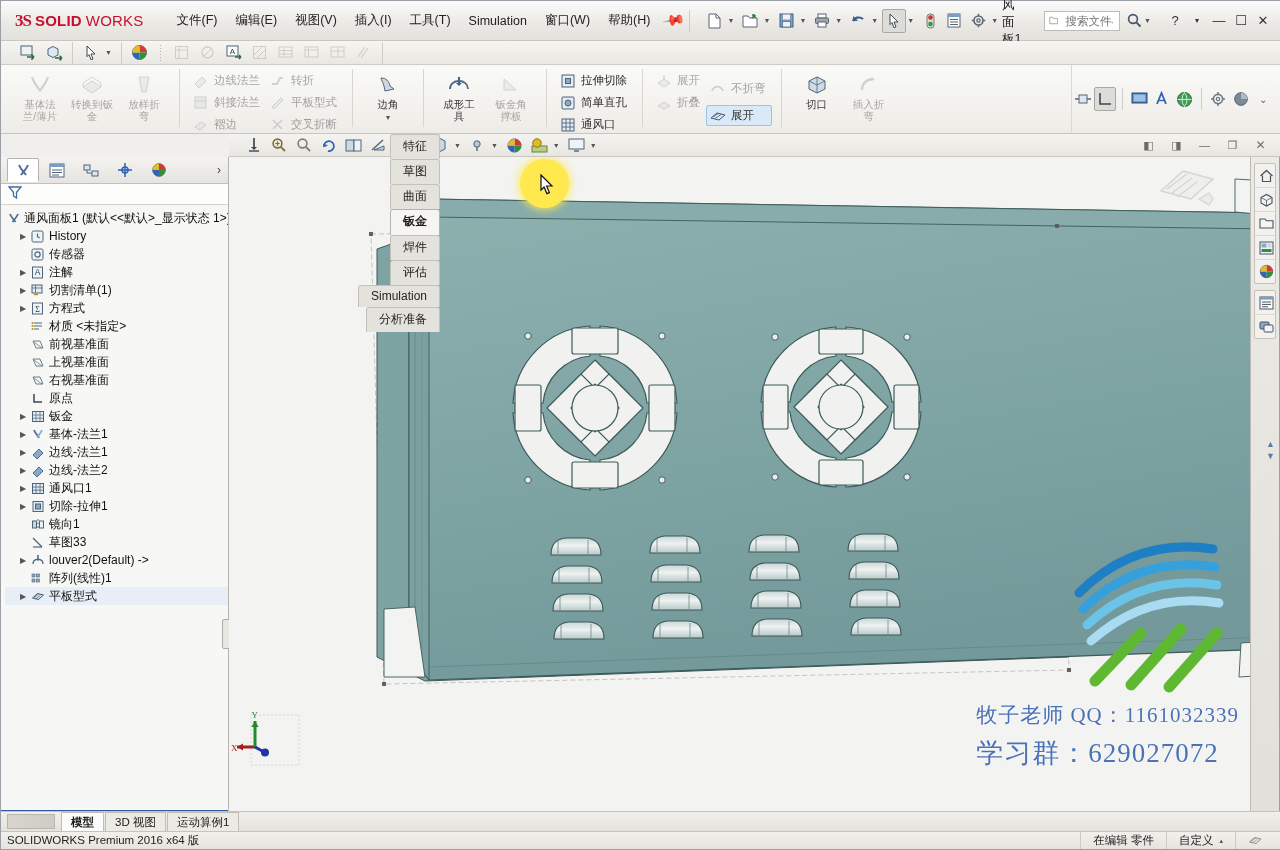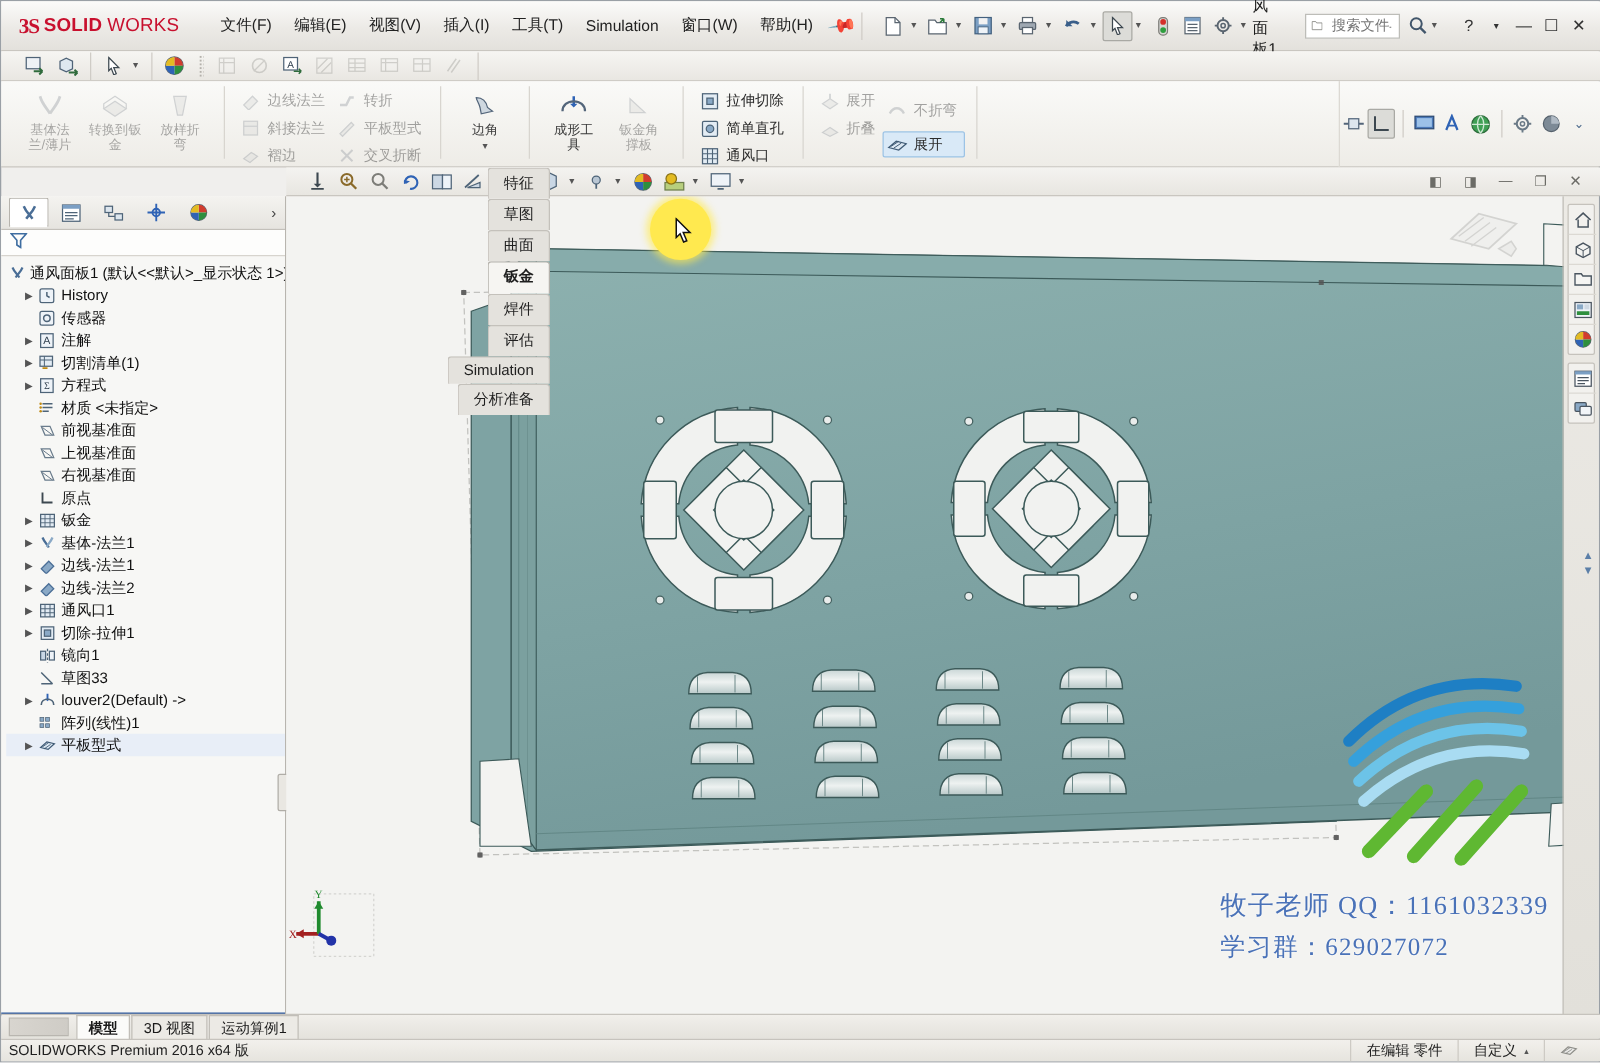--- a/index.html
+++ b/index.html
@@ -129,21 +129,21 @@
   .cursor{position:absolute;left:539px;top:173px;z-index:31;}
 
   
   .wm{position:absolute;right:14px;bottom:42px;z-index:12;pointer-events:none;}
   .wm-logo{position:absolute;right:10px;bottom:72px;width:168px;height:168px;}
   .wm-txt{position:relative;text-align:left;
     font-family:"Liberation Serif","DejaVu Serif",serif;color:#4a72b8;
     text-shadow:0 0 2px rgba(255,255,255,.85);}
   .wm-l1{font-size:21px;letter-spacing:2px;margin-bottom:6px;}
   .wm-l2{font-size:21px;letter-spacing:1px;margin-bottom:6px;}
-  .wm-l3{font-size:20px;letter-spacing:1px;}
+  .wm-l3{font-size:27px;letter-spacing:1px;}
   .wm-num{font-family:Liberation Serif, serif;}
 
   
   .btabs{position:absolute;left:0;bottom:18px;width:1280px;height:20px;
     background:linear-gradient(180deg,#f1efeb,#e4e2dc);border-top:1px solid #c6c3bd;
     display:flex;align-items:center;padding-left:6px;box-sizing:border-box;}
   .btab-nav{width:46px;height:13px;background:linear-gradient(90deg,#d8d5cf,#cfccc6);
     border:1px solid #b9b6b0;margin-right:6px;}
   .btab{padding:2px 9px;font-size:11.5px;border:1px solid #c1beb8;background:#eceae5;
     border-bottom:none;margin-right:1px;}
@@ -554,20 +554,39 @@
                 <path d="M4 9l6-4M6 10.5l6-4" stroke="#3f5a75" stroke-width=".8"></path>
               </svg>
             </span>
           <span>展开</span>
         </div>
       </div>
     </div>
 
     <div class="rb-div"></div>
 
+    <div class="rb-group">
+      <div class="rb-big">
+        <span class="gl">
+          <svg width="24" height="22" viewBox="0 0 24 22">
+              <path d="M4 7l8-4 8 4v8l-8 4-8-4z" fill="#cfdce8" stroke="#4e6478"></path>
+              <path d="M12 3v16M4 7l8 4 8-4" fill="none" stroke="#4e6478" stroke-width=".8"></path>
+            </svg>
+        </span>
+        <span class="lbl">切口</span>
+      </div>
+      <div class="rb-big dis">
+        <span class="gl">
+          <svg width="24" height="22" viewBox="0 0 24 22">
+              <path d="M5 16c0-7 5-11 12-11" fill="none" stroke="#9ba0a6" stroke-width="2.4"></path>
+            </svg>
+        </span>
+        <span class="lbl"><span>插入折</span><br><span>弯</span></span>
+      </div>
+    </div>
   </div>
 
   <div class="ribbon-right">
     <div class="tbi">
       <svg width="18" height="14" viewBox="0 0 18 14">
           <path d="M1 7h4M13 7h4" stroke="#53657a" stroke-width="1.5"></path>
           <rect x="5" y="3" width="8" height="8" fill="#dde6ee" stroke="#53657a"></rect>
         </svg>
     </div>
     <div class="tbi sel">

